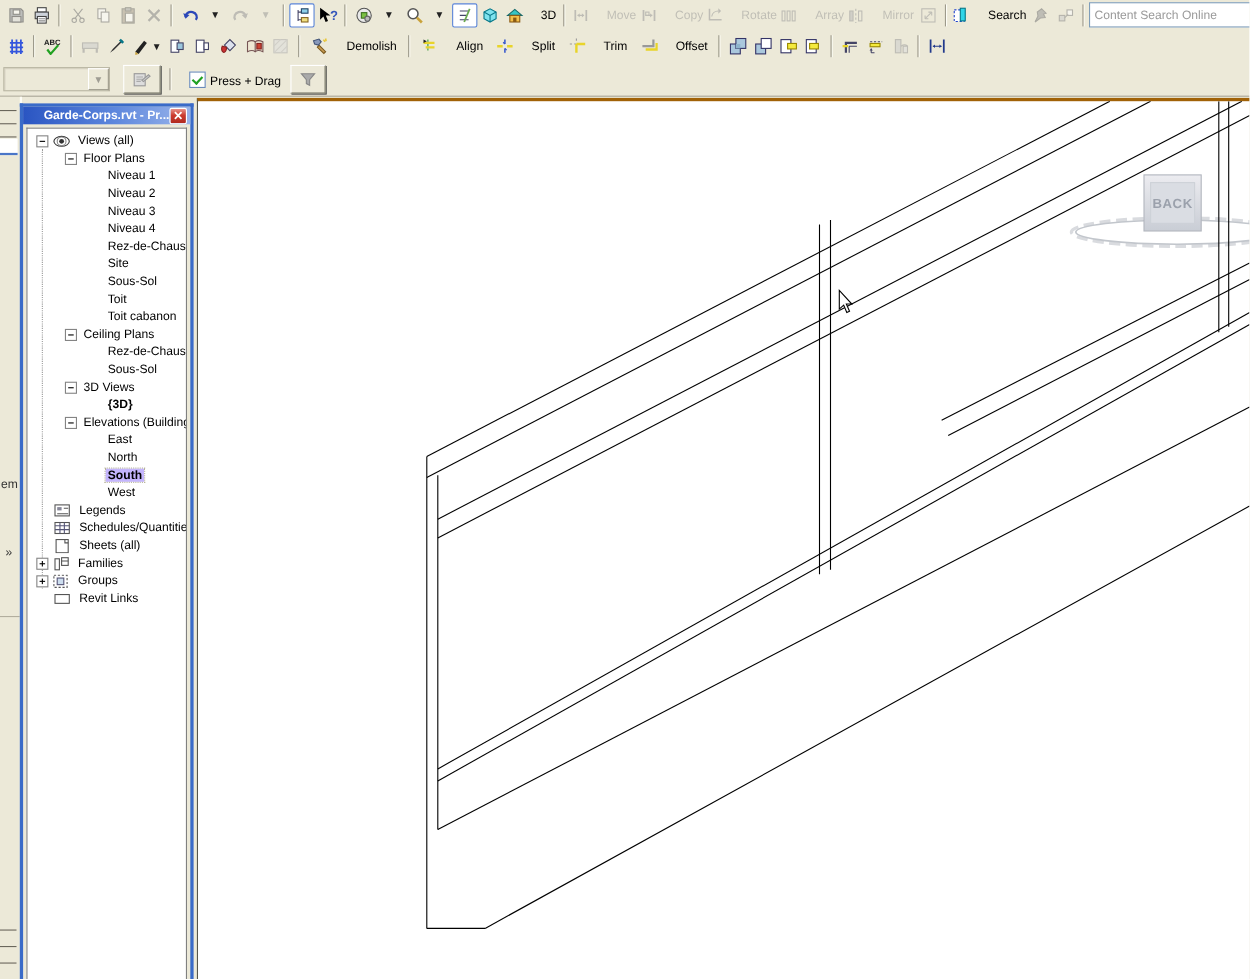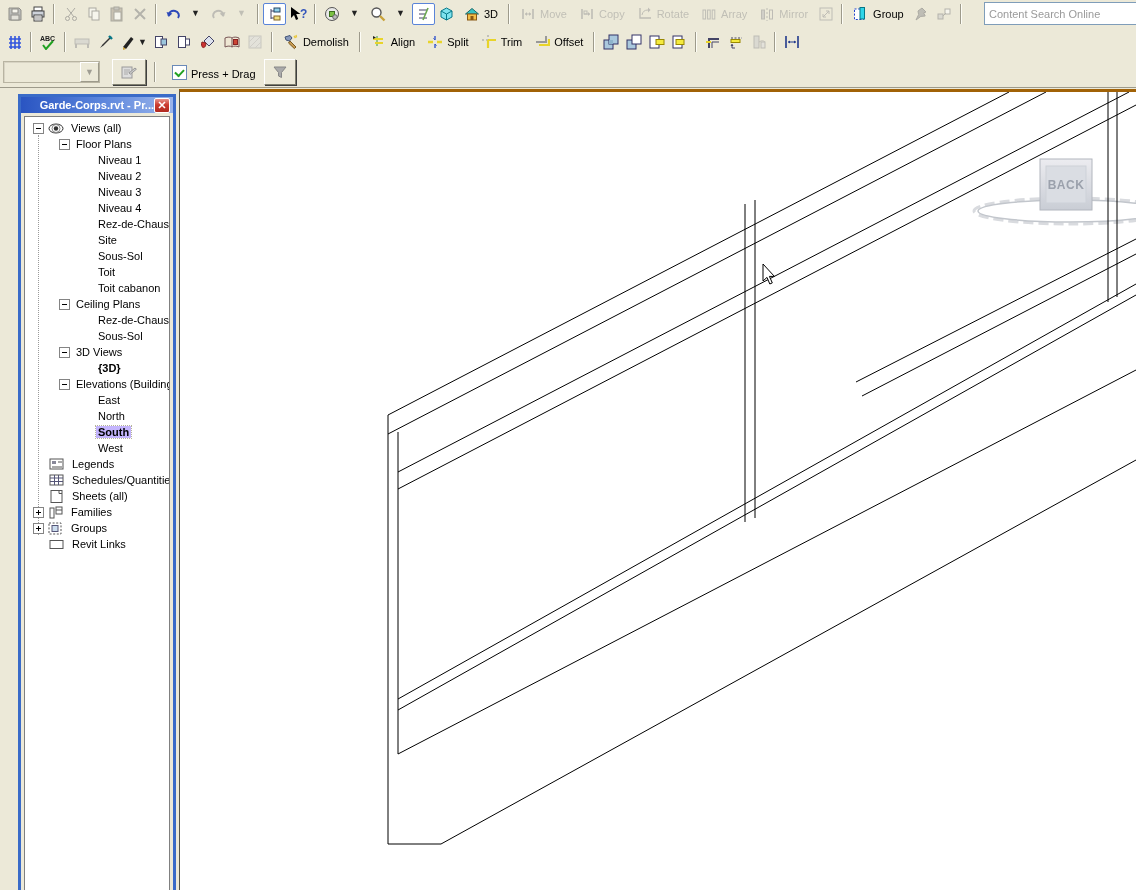--- a/index.html
+++ b/index.html
@@ -6,21 +6,21 @@
   #app{position:relative;width:1136px;height:890px;overflow:hidden;background:#ece9d8;
        font-family:"Liberation Sans",sans-serif;font-size:11px;color:#000;}
   
   .trow{display:flex;align-items:center;padding-left:3px;box-sizing:border-box;}
   #row1{height:27px;}
   #row2{height:30px;}
   #row3{height:31px;border-bottom:1px solid #9d9a8b;}
   .sep{width:0;height:20px;border-left:1px solid #9d9a8b;border-right:1px solid #fdfdf6;margin:0 4px;}
   .tbtn{min-width:23px;height:22px;display:flex;align-items:center;justify-content:center;
         border:1px solid transparent;border-radius:2px;gap:2px;padding:0 2px;box-sizing:border-box;}
-  .tbtn.lab{padding:0 5px;gap:4px;}
+  .tbtn.lab{padding:0 5px;gap:16px;}
   .tbtn.dis{opacity:.55;filter:grayscale(75%);}
   .tbtn.dis .blab{color:#9f9d93;}
   .tbtn.pressed{background:#fff;border-color:#5a84d8;}
   .blab{white-space:nowrap;}
   .dd{font-size:9px;line-height:9px;color:#222;}
   .dd.gray{color:#9f9d93;}
   .search{margin-left:auto;margin-right:-6px;width:148px;height:19px;border:1px solid #7f9db9;
           font-family:"Liberation Sans",sans-serif;font-size:11px;padding:1px 4px;color:#444;}
   .search::placeholder{color:#9a9a9a;}
   
@@ -287,21 +287,21 @@
         </span>
     </div>
     <div class="sep"></div>
     <div class="tbtn lab">
       <span>
           <svg width="16" height="16">
             <rect x="1.5" y="3" width="9" height="10.5" fill="#fff" stroke="#2244cc" stroke-dasharray="2 1.6"></rect>
             <rect x="7" y="1.5" width="4.5" height="11.5" fill="#30d5e8" stroke="#067788"></rect>
           </svg>
         </span>
-      <span class="blab">Group</span>
+      <span class="blab">Search</span>
     </div>
     <div class="tbtn dis">
       <span>
           <svg width="16" height="16">
             <path d="M9 2l4 4-2.4.8 1.6 3.2-4.4.4L3 14l2.6-5.4L5 5z" fill="#9a9a9a" stroke="#777"></path>
           </svg>
         </span>
     </div>
     <div class="tbtn dis">
       <span>
@@ -550,20 +550,32 @@
       <span>
           <svg width="16" height="16">
             <path d="M2 3h12l-4.5 5.5v5L6.5 12V8.5z" fill="#aaa" stroke="#888"></path>
           </svg>
         </span>
     </div>
   </div>
 
   <div id="main">
 
+    <div id="dstrip">
+      <div class="frag fragline" style="top:12px;width:15px;"></div>
+      <div class="frag fragline" style="top:24px;width:15px;"></div>
+      <div class="frag fragline" style="top:36px;width:15px;"></div>
+      <div class="frag fragwhite" style="top:38px;width:16px;"></div>
+      <div class="frag fragtext" style="top:347px;left:1px;">em</div>
+      <div class="frag fragtext" style="top:408px;left:5px;">»</div>
+      <div class="frag fragdiv" style="top:472px;"></div>
+      <div class="frag fragline" style="top:757px;width:15px;"></div>
+      <div class="frag fragline" style="top:772px;width:15px;"></div>
+      <div class="frag fragline" style="top:787px;width:15px;"></div>
+    </div>
 
     <div id="canvas">
       <svg width="957" height="801" viewBox="0 0 957 801">
         <defs>
           <linearGradient id="cubeg" x1="0" y1="0" x2="0" y2="1">
             <stop offset="0" stop-color="#ececf0"></stop>
               <stop offset="1" stop-color="#c9cdd5"></stop>
           </linearGradient>
         </defs>
 

